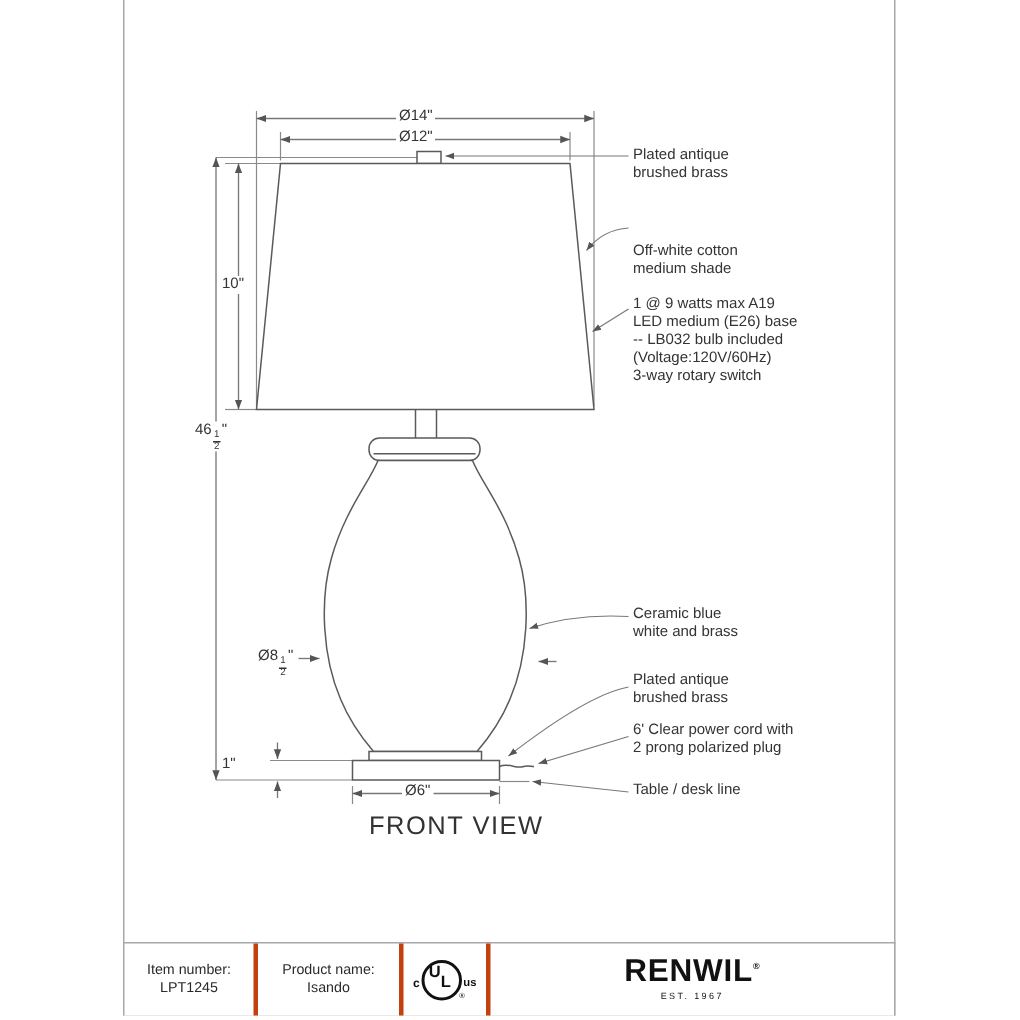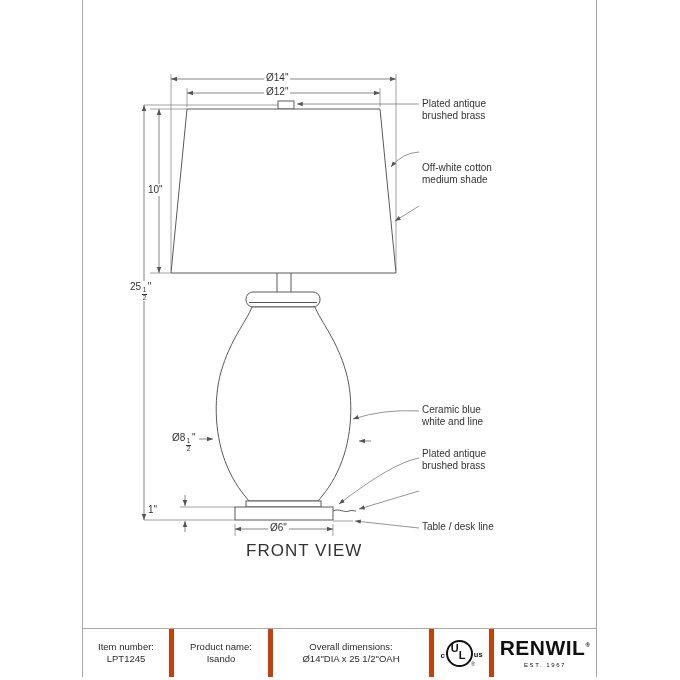--- a/index.html
+++ b/index.html
@@ -15,21 +15,21 @@
   .frac .num{border-bottom:0.8px solid #333;padding:0 0.5px;}
   
   .ann{position:absolute;left:422px;z-index:3;font-size:10px;line-height:12px;color:#333;white-space:nowrap;}
   #front-view{position:absolute;left:246px;top:541px;z-index:3;font-size:17px;letter-spacing:1px;color:#333;}
   
   #footer{position:absolute;left:82px;top:628px;width:513px;height:48px;z-index:2;
           border-top:1px solid #a8a8a8;border-left:1px solid #a8a8a8;border-right:1px solid #a8a8a8;
           display:flex;background:#fff;}
   .cell{display:flex;flex-direction:column;align-items:center;justify-content:center;
         font-size:9.5px;line-height:12px;color:#2b2b2b;text-align:right;}
-  .cell + .cell{border-left:5px solid #c2410c;}
+  .cell + .cell{border-left:3px solid #c2410c;}
   .c1{width:86px;} .c2{width:94px;} .c3{width:156px;} .c4{width:55px;} .c5{flex:1;}
   
   .ul-wrap{display:flex;align-items:center;justify-content:center;}
   .ul-c{font-size:8px;font-weight:bold;color:#111;margin-right:1px;margin-top:6px;}
   .ul-circle{position:relative;width:23px;height:23px;border:2.4px solid #111;border-radius:50%;background:#fff;}
   .ul-u{position:absolute;left:3px;top:0px;font-size:11px;font-weight:bold;color:#111;}
   .ul-l{position:absolute;left:11px;top:7px;font-size:11px;font-weight:bold;color:#111;}
   .ul-us{font-size:7.5px;font-weight:bold;color:#111;margin-left:1px;margin-top:4px;}
   .ul-reg{position:absolute;right:-4px;bottom:-5px;font-size:5px;color:#111;}
   
@@ -100,65 +100,72 @@
       <path d="M419,411 Q383,409 353,419" marker-end="url(#arw)"></path>
       <path d="M419,458 Q392,463 339,504" marker-end="url(#arw)"></path>
       <line x1="419" y1="491" x2="359" y2="509" marker-end="url(#arw)"></line>
       <line x1="419" y1="528" x2="355" y2="521" marker-end="url(#arw)"></line>
     </g>
   </svg>
 
   <div class="dimlab" style="left:264px;top:72px;">Ø14"</div>
   <div class="dimlab" style="left:264px;top:86px;">Ø12"</div>
   <div class="dimlab" style="left:146px;top:184px;">10"</div>
-  <div class="dimlab" style="left:128px;top:281px;"><span>25</span><span class="frac">
+  <div class="dimlab" style="left:128px;top:281px;"><span>46</span><span class="frac">
         <span class="num">1</span>
         <span class="den">2</span>
       </span><span>"</span></div>
   <div class="dimlab" style="left:170px;top:432px;background:transparent;"><span>Ø8</span><span class="frac">
         <span class="num">1</span>
         <span class="den">2</span>
       </span><span>"</span></div>
   <div class="dimlab" style="left:146px;top:504px;background:transparent;">1"</div>
   <div class="dimlab" style="left:268px;top:522px;">Ø6"</div>
 
   <div class="ann" style="top:98px;">
     <div>Plated antique</div>
       <div>brushed brass</div>
   </div>
   <div class="ann" style="top:162px;">
     <div>Off-white cotton</div>
       <div>medium shade</div>
   </div>
+  <div class="ann" style="top:197px;">
+    <div>1 @ 9 watts max A19</div>
+      <div>LED medium (E26) base</div>
+      <div>-- LB032 bulb included</div>
+      <div>(Voltage:120V/60Hz)</div>
+      <div>3-way rotary switch</div>
+  </div>
   <div class="ann" style="top:404px;">
     <div>Ceramic blue</div>
-      <div>white and line</div>
+      <div>white and brass</div>
   </div>
   <div class="ann" style="top:448px;">
     <div>Plated antique</div>
       <div>brushed brass</div>
+  </div>
+  <div class="ann" style="top:481px;">
+    <div>6' Clear power cord with</div>
+      <div>2 prong polarized plug</div>
   </div>
   <div class="ann" style="top:521px;">
     <div>Table / desk line</div>
   </div>
 
   <div id="front-view">FRONT VIEW</div>
 
   <div id="footer">
     <div class="cell c1">
       <div>Item number:</div>
       <div>LPT1245</div>
     </div>
     <div class="cell c2">
       <div>Product name:</div>
       <div>Isando</div>
-    </div>
-    <div class="cell c3">
-      <div>Overall dimensions:</div>
-      <div>Ø14"DIA x 25 1/2"OAH</div>
     </div>
     <div class="cell c4">
       <div class="ul-wrap">
         <span class="ul-c">c</span>
         <span class="ul-circle">
           <span class="ul-u">U</span>
           <span class="ul-l">L</span>
           <span class="ul-reg">®</span>
         </span>
         <span class="ul-us">us</span>

